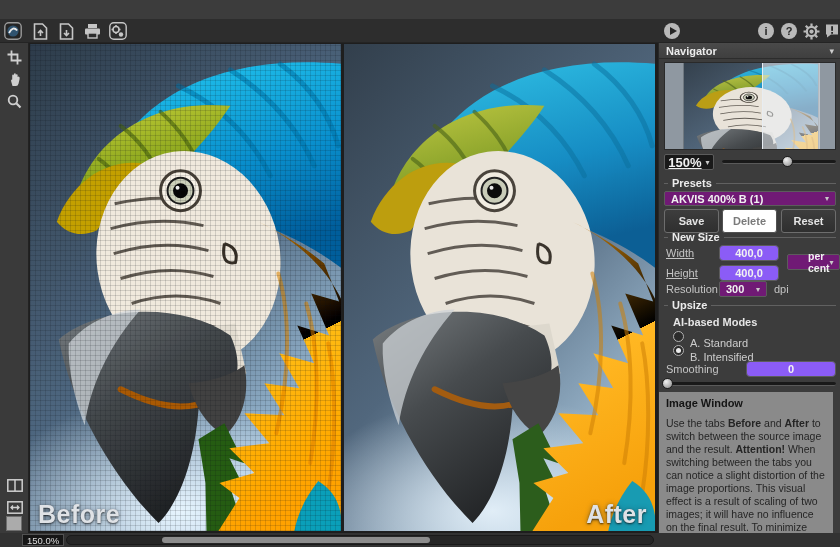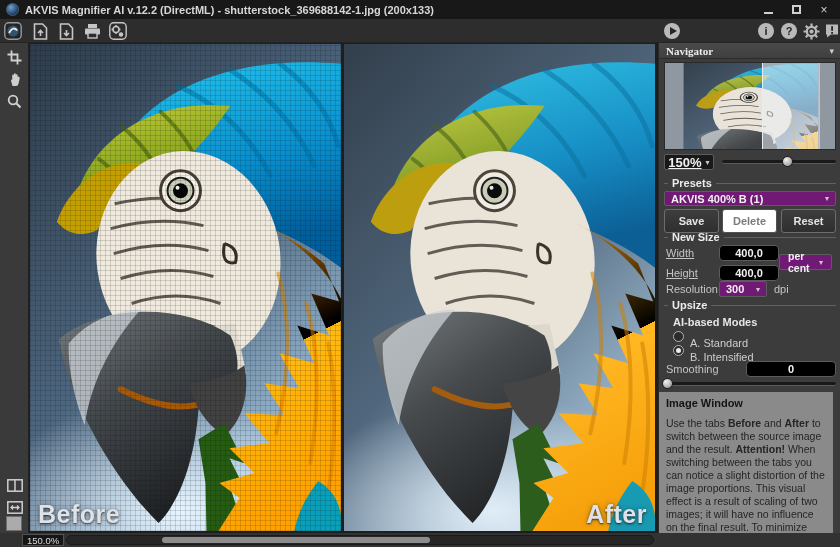--- a/index.html
+++ b/index.html
@@ -56,21 +56,21 @@
   .imtab { position:absolute; bottom:2px; font-size:25px; font-weight:bold;
     color:#dfe2e6; letter-spacing:.5px; cursor:pointer;
     text-shadow:0 1px 2px rgba(0,0,0,.65), 0 0 5px rgba(40,50,60,.5); }
   .imtab.l { left:8px; } .imtab.r { right:8px; }
   
   .panel { position:absolute; left:658px; top:43px; width:182px; height:504px;
     background:#3c3c3c; border-left:1px solid #282828; }
   .navhead { position:absolute; left:0; top:0; width:182px; height:16px;
     background:linear-gradient(#4a4a4a,#3f3f3f); border-bottom:1px solid #2c2c2c;
     display:flex; align-items:center; padding:0 7px; cursor:pointer; }
-  .navhead .t { font-size:11px; font-weight:bold; color:#ececec;font-family:Liberation Serif, serif; }
+  .navhead .t { font-size:11px; font-weight:bold; color:#ececec; }
   .navhead .arr { margin-left:auto; font-size:9px; color:#cdcdcd; }
   .thumbstrip { position:absolute; left:5px; top:19px; width:172px; height:88px;
     background:#8f98a1; border:1px solid #2a2a2a; overflow:hidden; cursor:pointer; }
   .thumbimg { position:absolute; left:18px; top:0; width:136px; height:86px; overflow:hidden;
     border-left:1px solid #6f7880; border-right:1px solid #6f7880; }
   .thumbimg svg { width:100%; height:100%; }
   .viewport { position:absolute; top:0; height:86px; left:97px; width:58px;
     background:rgba(235,240,246,.55); border-left:1px solid #e8edf2; }
   .zoomrow { position:absolute; left:5px; top:111px; width:172px; height:16px; }
   .zoomsel { position:absolute; left:0; top:0; width:50px; height:16px;
@@ -93,21 +93,21 @@
   .combo .cv { font-size:11px; font-weight:bold; color:#f0f0f0; }
   .combo .arr9 { margin-left:auto; }
   .pbtn { position:absolute; top:0; width:55px; height:24px; border:1px solid #6d6d6d;
     border-radius:3px; background:linear-gradient(#3d3d3d,#2f2f2f);
     font-size:11px; font-weight:bold; color:#e4e4e4; display:flex;
     align-items:center; justify-content:center; cursor:pointer; }
   .pbtn.disabled { color:#7a7a7a; border-color:#525252; background:#ffffff; cursor:default; }
   .frow { position:absolute; left:5px; width:172px; height:16px; }
   .flabel { position:absolute; left:2px; top:2px; font-size:11px; color:#c4c4c4; }
   .flabel.u { text-decoration:underline; }
-  .fbox { position:absolute; background:#000000; border:1px solid #5c5c5c; border-radius:4px;
+  .fbox { position:absolute; background:#8b5cf6; border:1px solid #5c5c5c; border-radius:4px;
     display:flex; align-items:center; justify-content:center;
     font-size:11px; font-weight:bold; color:#f2f2f2; }
   .radio-row { position:absolute; left:14px; height:13px; display:flex; align-items:center;
     gap:6px; cursor:pointer; }
   .radio { width:11px; height:11px; border-radius:50%; background:#2b2b2b;
     border:1px solid #b2b2b2; display:flex; align-items:center; justify-content:center; }
   .radio .dot { width:5px; height:5px; border-radius:50%; background:#ededed; display:none; }
   .radio.on .dot { display:block; }
   .rlabel { font-size:11px; color:#cdcdcd;margin-top:12px; }
   .helpbox { position:absolute; left:0; top:349px; width:174px; height:141px;
@@ -190,33 +190,20 @@
       <path d="M170,396 L196,380 L216,420 L201,415 L221,455 L203,448 L216,488 L178,488 L177,440 Z" fill="#2e5c1e"></path>
       <path d="M230,178 C272,198 302,230 314,258 L314,488 L190,488 L211,455 L191,440 L226,430 L201,405 L241,400 L216,370 L256,372 L236,340 L271,345 L251,310 L286,320 L269,282 L301,292 L283,250 L311,258 L296,220 C276,203 252,189 230,178 Z" fill="url(#orangeGrad)"></path>
       <path d="M250,230 C262,270 262,330 248,390 M278,260 C290,300 292,360 282,420 M300,300 C308,340 308,400 300,450" stroke="#cb7f0c" stroke-width="4" fill="none" opacity="0.55" stroke-linecap="round"></path>
       <path d="M290,438 C306,448 314,462 314,488 L266,488 C270,468 279,452 290,438 Z" fill="#1d9ab0"></path>
     </g>
   </defs>
 </svg>
 
 <div class="win">
 
-  <div class="titlebar">
-    <span class="appico"></span>
-    <span class="title">AKVIS Magnifier AI v.12.2 (DirectML) - shutterstock_369688142-1.jpg (200x133)</span>
-    <span class="wbtns">
-      <span class="wbtn">
-          <span class="minbar"></span>
-        </span>
-      <span class="wbtn">
-          <span class="maxbox"></span>
-        </span>
-      <span class="wbtn">×</span>
-    </span>
-  </div>
 
   <div class="toolbar">
     <span class="tbico" style="left:4px">
       <svg class="ico" width="18" height="18" viewBox="0 0 18 18">
         <rect x="0.8" y="0.8" width="16.4" height="16.4" rx="4" fill="#242424" stroke="#9a9a9a" stroke-width="1.4"></rect>
         <circle cx="9" cy="9" r="5.6" fill="#30536f"></circle>
         <path d="M5 11 Q9 3.5 13.2 8.5" stroke="#e8e8e8" stroke-width="1.8" fill="none"></path>
       </svg>
     </span>
     <span class="tbico" style="left:31px">
@@ -366,21 +353,21 @@
 
     <div class="ghead" style="top:188px">
       <span class="ln l0"></span>
         <span class="gt">New Size</span>
         <span class="ln l1"></span>
     </div>
     <div class="frow" style="top:202px">
       <span class="flabel u">Width</span>
       <span class="fbox" style="left:55px; top:0; width:60px; height:16px">400,0</span>
     </div>
-    <div class="combo" style="left:120px; top:211px; width:53px; height:16px; padding:0 8px">
+    <div class="combo" style="left:128px; top:211px; width:53px; height:16px; padding:0 20px">
       <span class="cv" style="font-weight:bold; font-size:10.5px">per cent</span>
       <span class="arr9">▾</span>
     </div>
     <div class="frow" style="top:222px">
       <span class="flabel u">Height</span>
       <span class="fbox" style="left:55px; top:0; width:60px; height:16px">400,0</span>
     </div>
     <div class="frow" style="top:238px">
       <span class="flabel">Resolution</span>
       <div class="combo" style="left:55px; top:0; width:48px; height:16px">

